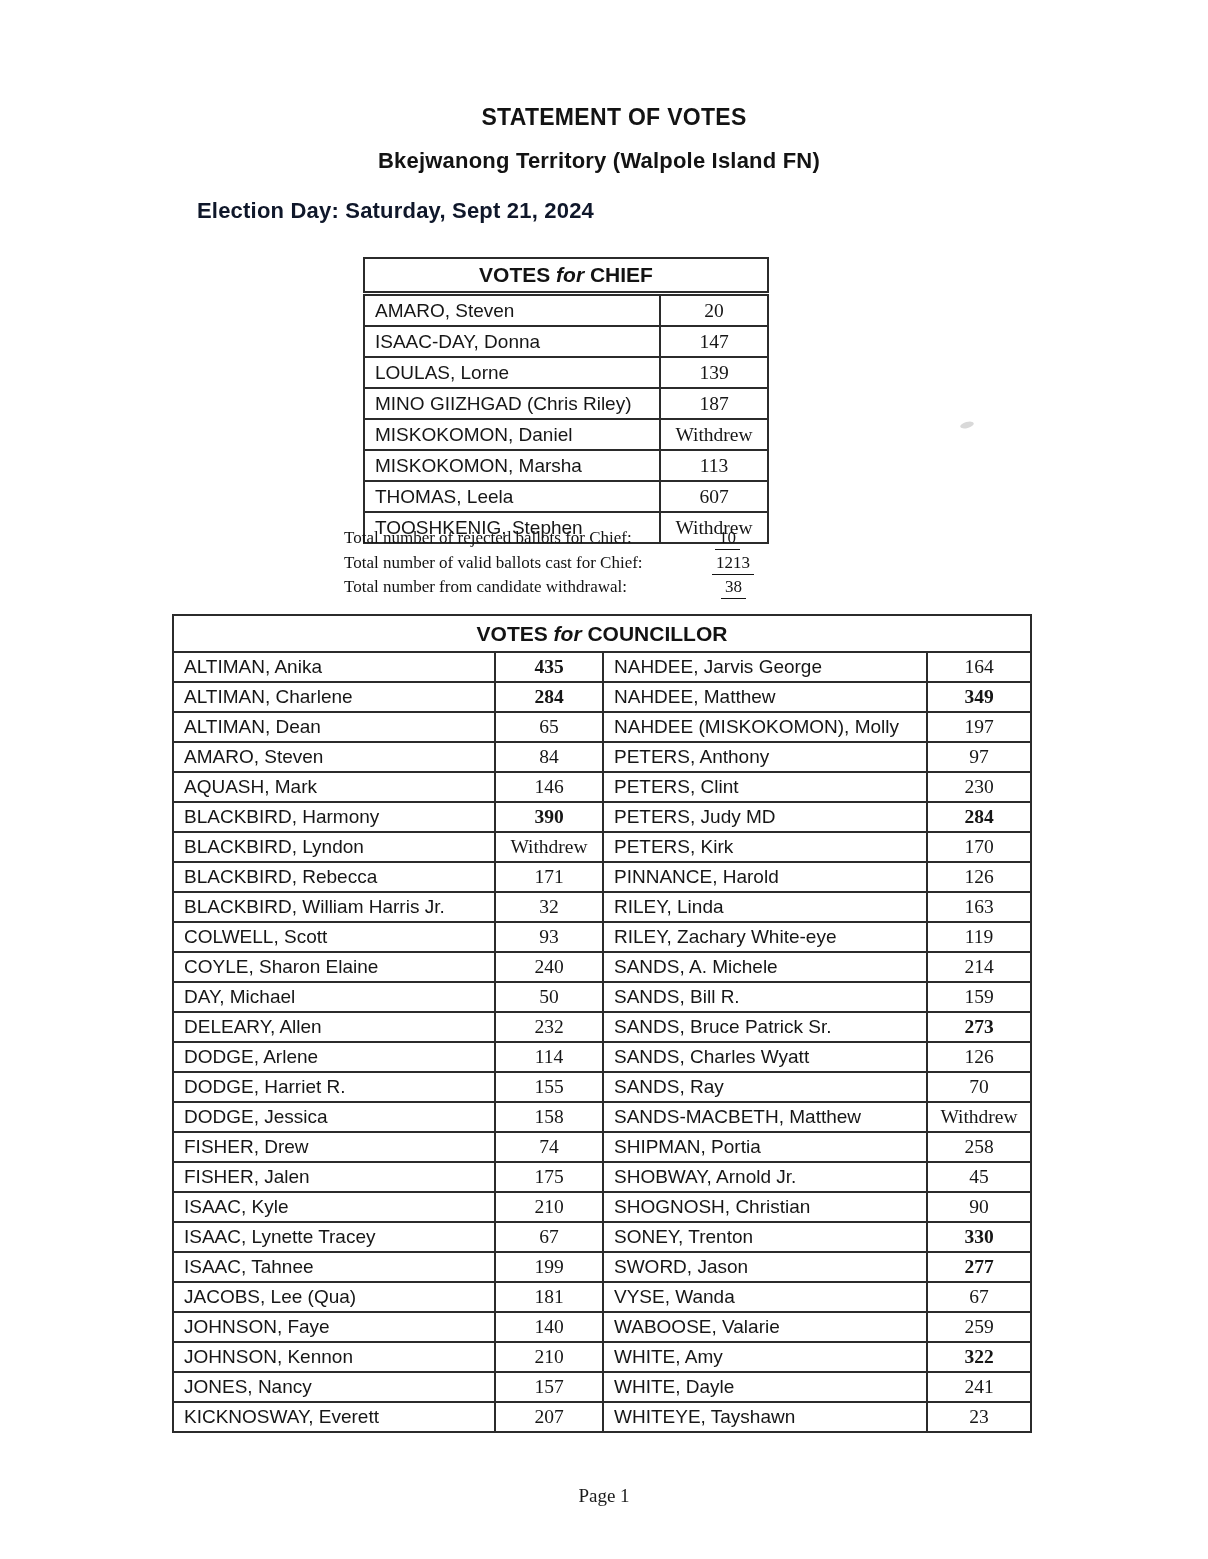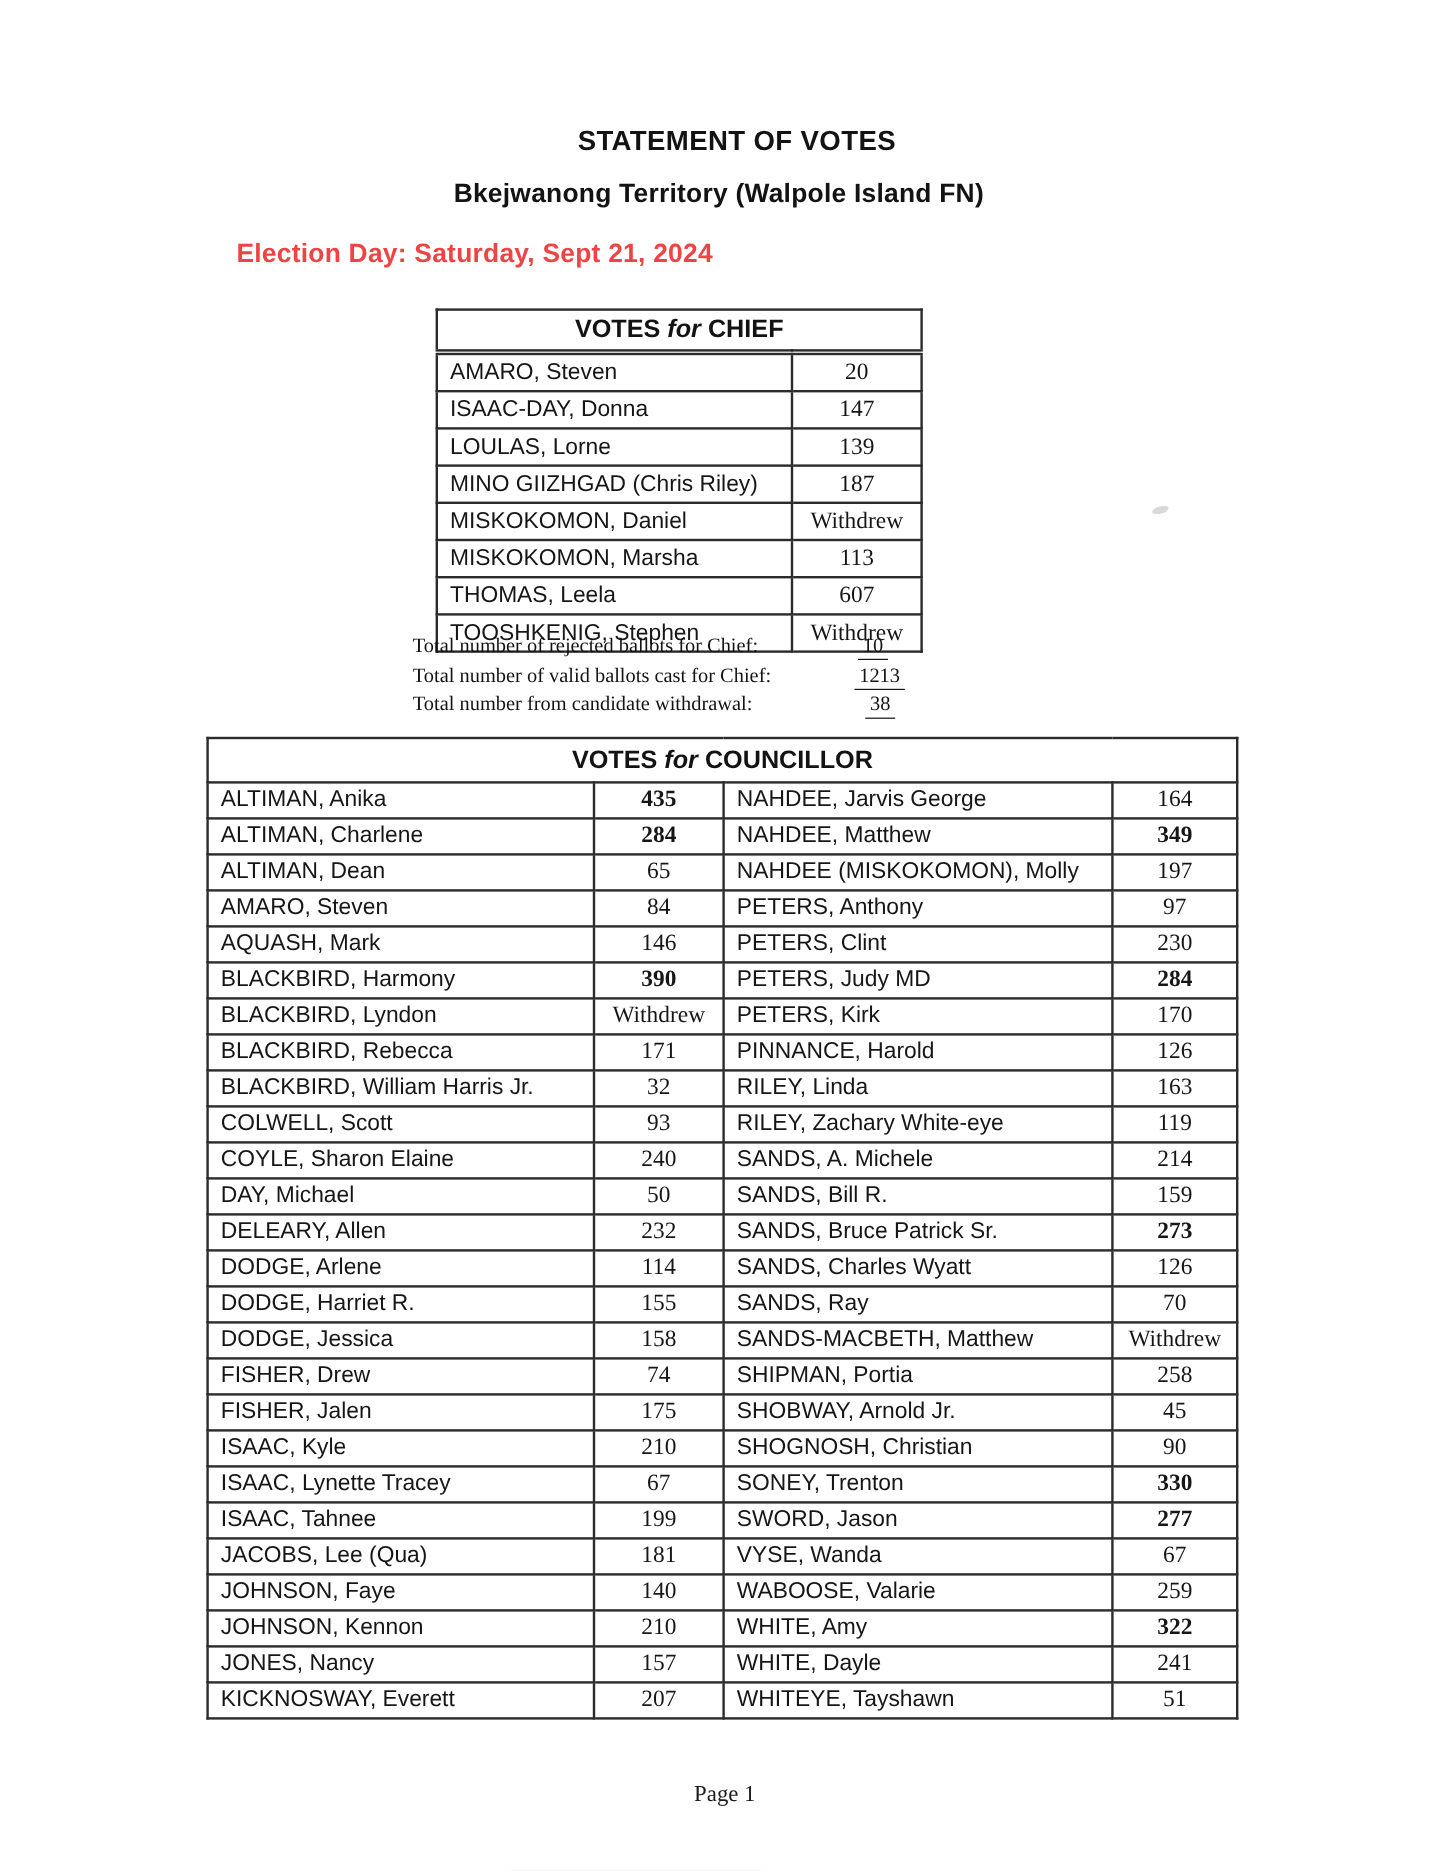--- a/index.html
+++ b/index.html
@@ -12,21 +12,21 @@
     padding-left:20px; text-align:center;
     font:700 23px "Liberation Sans", sans-serif; letter-spacing:.3px; color:#131313;
   }
   .doc-subtitle {
     position:absolute; top:148px; left:0; width:1164px; box-sizing:border-box;
     padding-left:34px; text-align:center;
     font:700 22px "Liberation Sans", sans-serif; letter-spacing:.2px; color:#131313;
   }
   .election-day {
     position:absolute; top:198px; left:197px;
-    font:700 22px "Liberation Sans", sans-serif; letter-spacing:.2px; color:#ef4444;
+    font:700 22px "Liberation Sans", sans-serif; letter-spacing:.2px; color:#0f172a;
   }
   table { border-collapse:collapse; table-layout:fixed; }
   td, th { border:2px solid #2b2b2b; overflow:hidden; white-space:nowrap; }
   th.tbl-title {
     font:700 21px "Liberation Sans", sans-serif; text-align:center;
     height:30px; color:#131313; border-bottom:5px double #2b2b2b;
   }
   th.tbl-title i { font-style:italic; }
   .chief-table { position:absolute; left:363px; top:257px; width:404px; }
   .chief-table td { height:27px; }
@@ -294,21 +294,21 @@
         <tr>
           <td class="name-cell">JONES, Nancy</td>
           <td class="votes-cell">157</td>
           <td class="name-cell">WHITE, Dayle</td>
           <td class="votes-cell">241</td>
         </tr>
         <tr>
           <td class="name-cell">KICKNOSWAY, Everett</td>
           <td class="votes-cell">207</td>
           <td class="name-cell">WHITEYE, Tayshawn</td>
-          <td class="votes-cell">51</td>
+          <td class="votes-cell">23</td>
         </tr>
       </tbody>
   </table>
 
   <div class="page-footer">Page 1</div>
 
   <div class="smudge"></div>
 
 </div>
 

